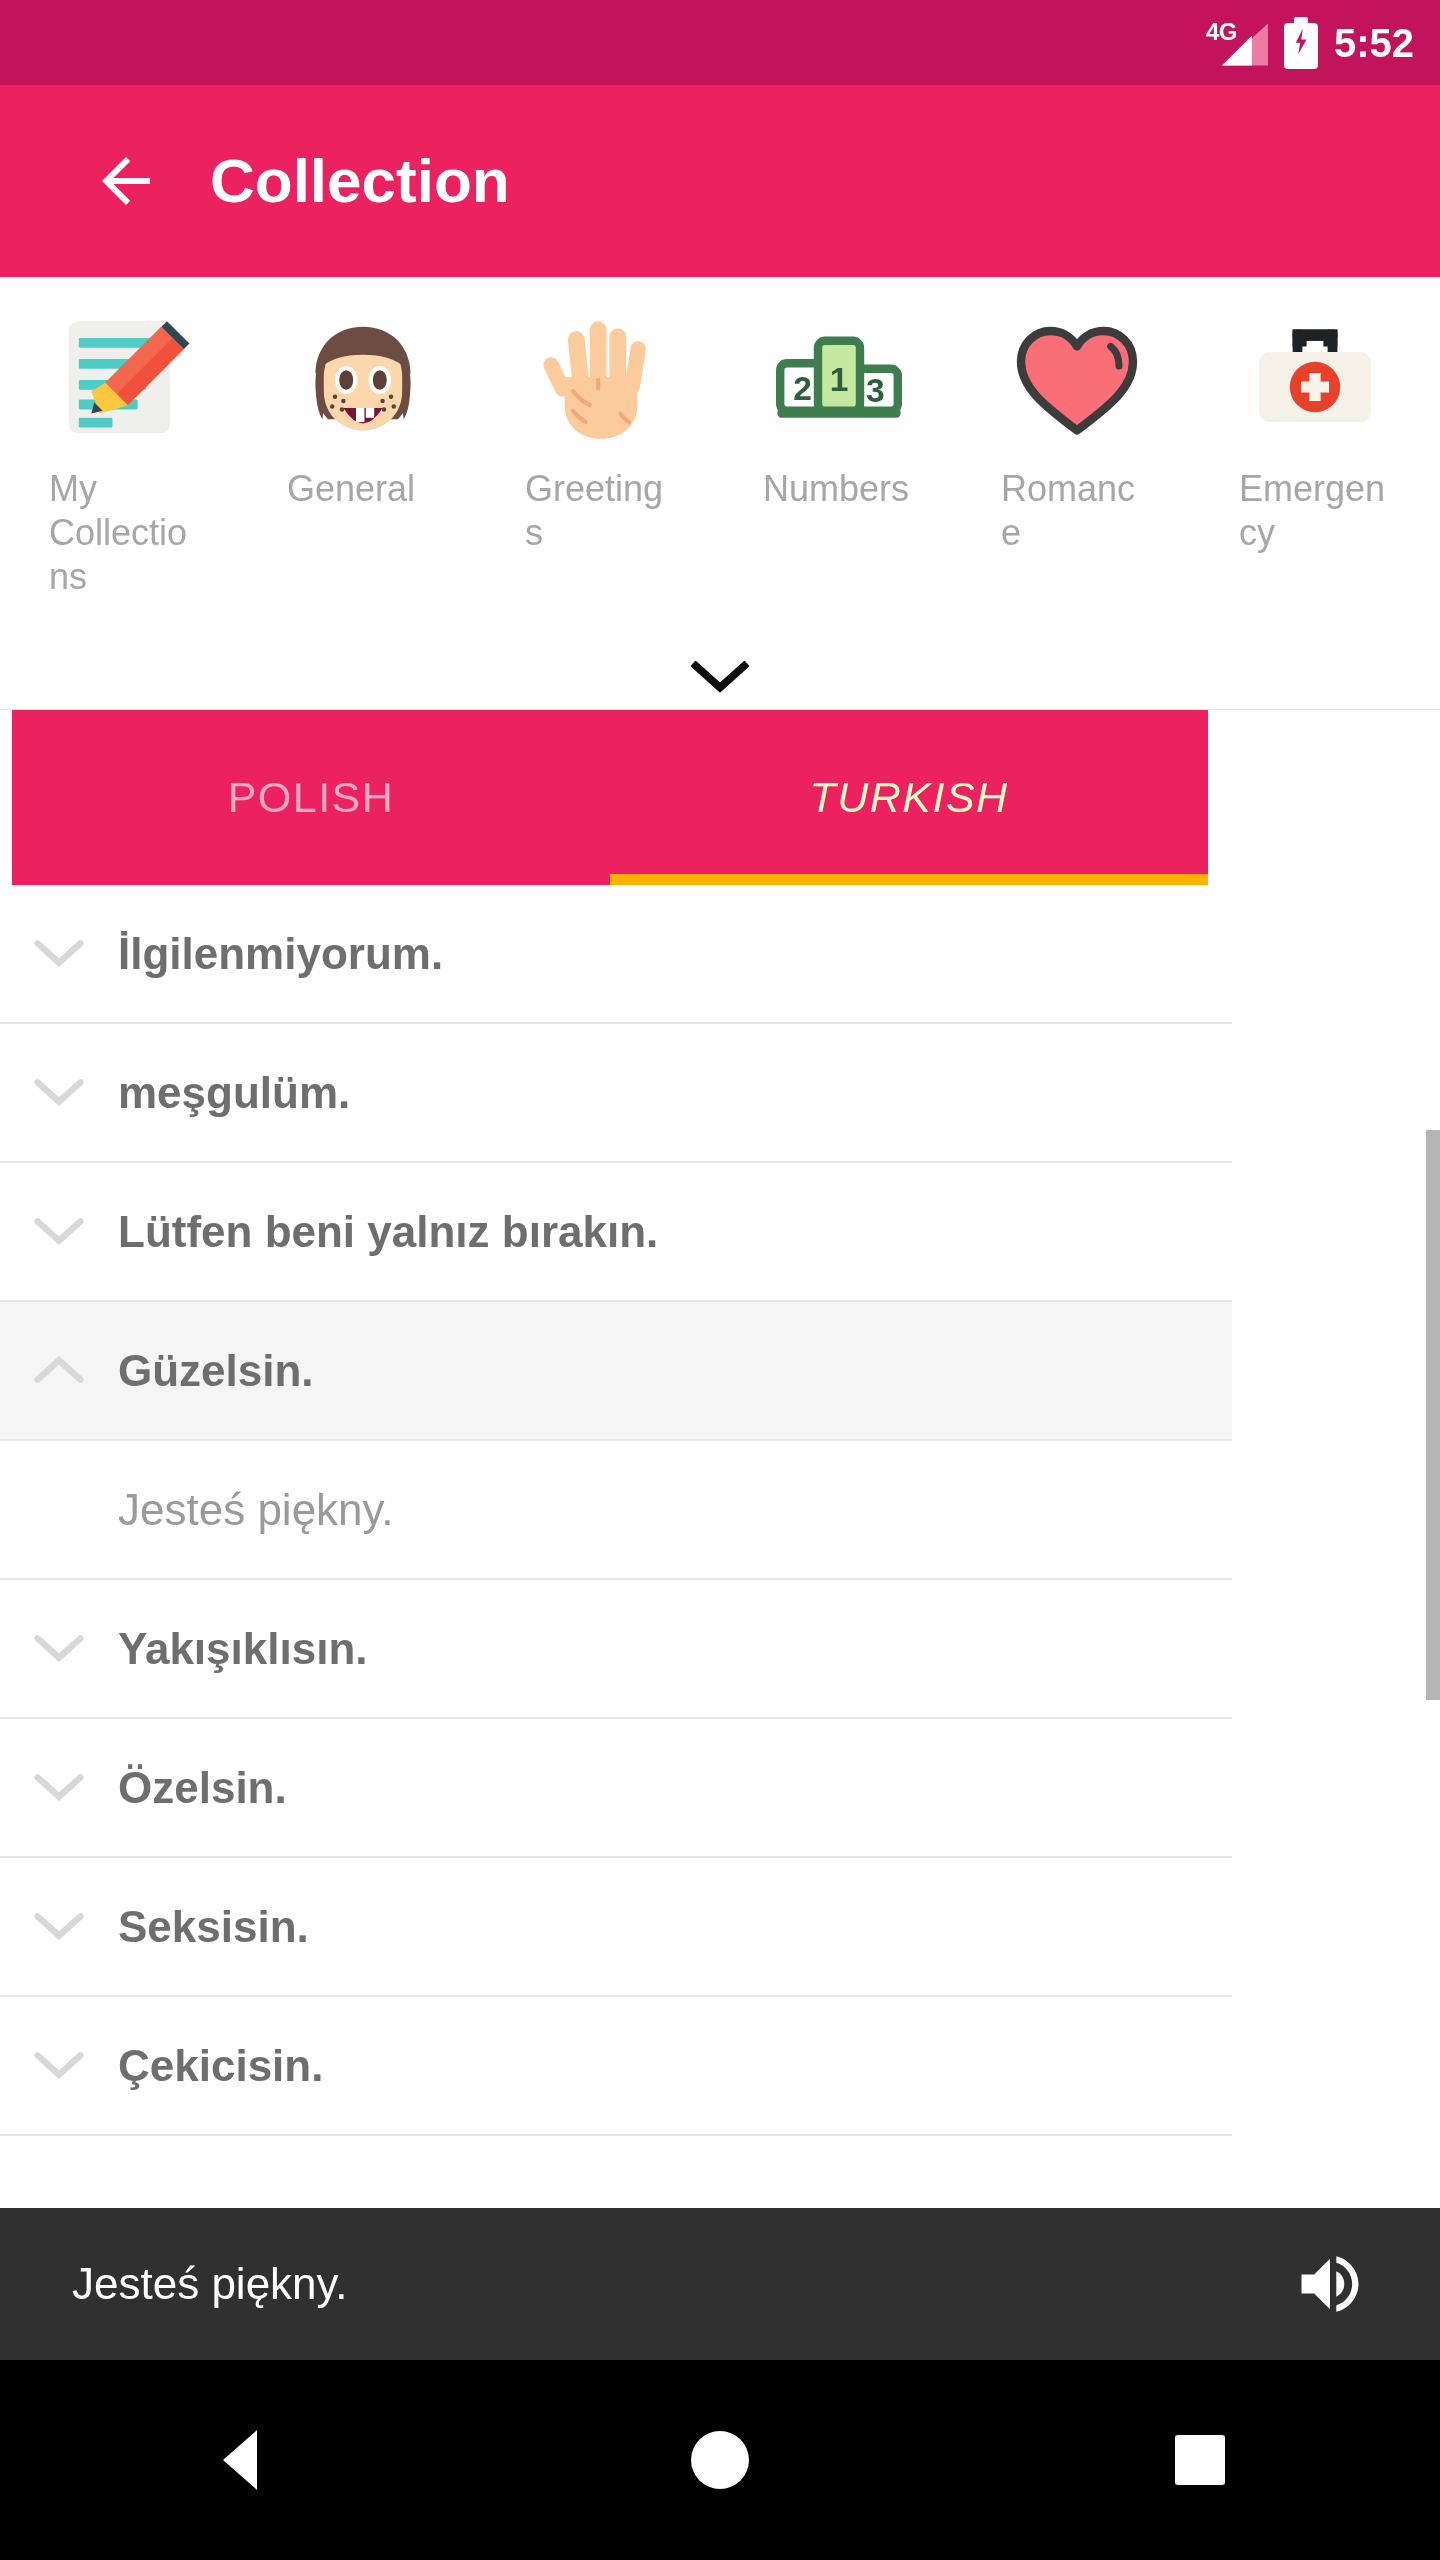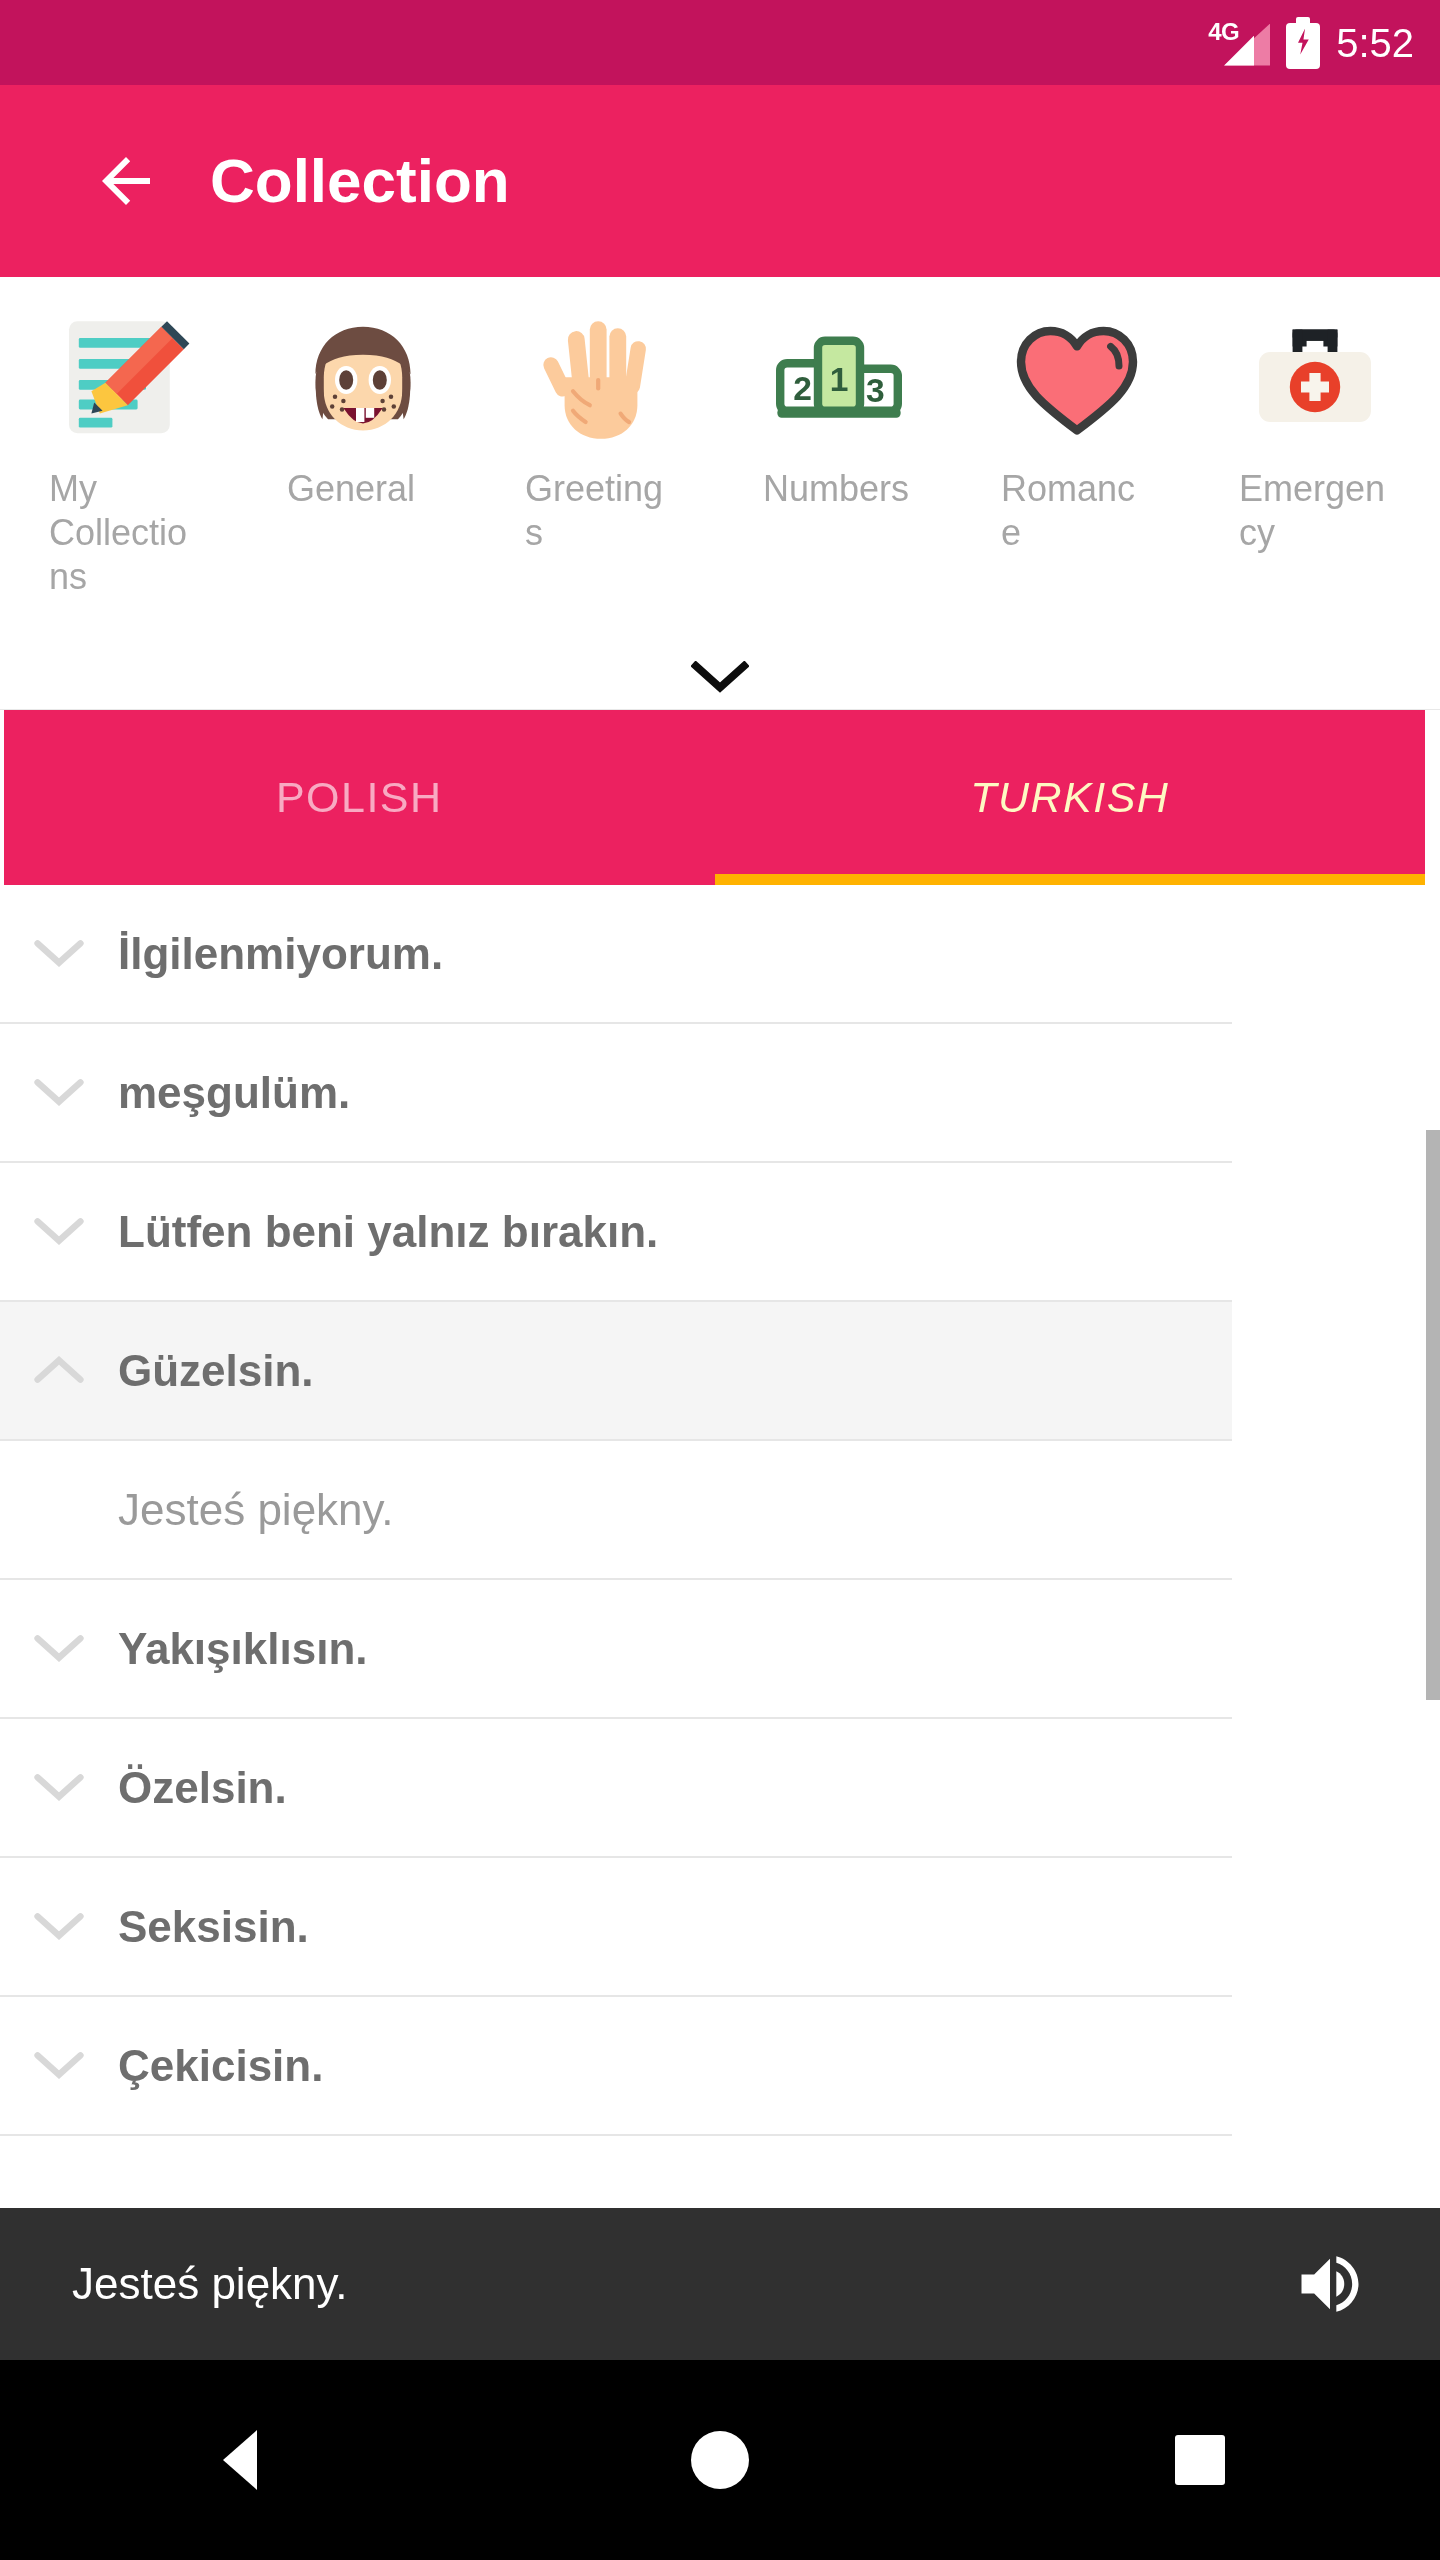--- a/index.html
+++ b/index.html
@@ -41,21 +41,21 @@
   .sb-batt-cap{
     position:absolute; top:0; left:10px; width:14px; height:7px;
     background:#fff; border-radius:2px 2px 0 0;
   }
   .sb-bolt{
     position:absolute; left:9px; top:12px; width:16px; height:26px;
     background:#C2135C;
     clip-path:polygon(62% 0, 18% 55%, 46% 55%, 32% 100%, 85% 42%, 52% 42%);
   }
   .sb-time{
-    color:#fff; font-size:40px; font-weight:400; letter-spacing:0px;
+    color:#fff; font-size:40px; font-weight:700; letter-spacing:0px;
     line-height:1; font-family:"Liberation Sans", sans-serif;
   }
 
   
   .appbar{
     position:absolute; top:85px; left:0; width:1440px; height:192px;
     background:#EC2160; display:flex; align-items:center;padding-left:28px;
   }
   .back-btn{
     width:120px; height:120px; margin-left:38px;
@@ -89,21 +89,21 @@
     text-align:left; width:152px; word-break:break-word;
     font-family:"Liberation Sans", sans-serif;
   }
   .expand-chev{
     position:absolute; left:0; right:0; bottom:14px;
     display:flex; justify-content:center; cursor:pointer;
   }
 
   
   .tabs{
-    position:absolute; top:710px; left:4px; width:1421px; height:175px;
+    position:absolute; top:710px; left:12px; width:1196px; height:175px;
     background:#EC2160; display:flex;
   }
   .tab{
     flex:1 1 0; position:relative; display:flex;
     align-items:center; justify-content:center; cursor:pointer;
   }
   .tab-label{
     font-size:43px; font-weight:400; letter-spacing:1.5px;
     font-family:"Liberation Sans", sans-serif;
   }

